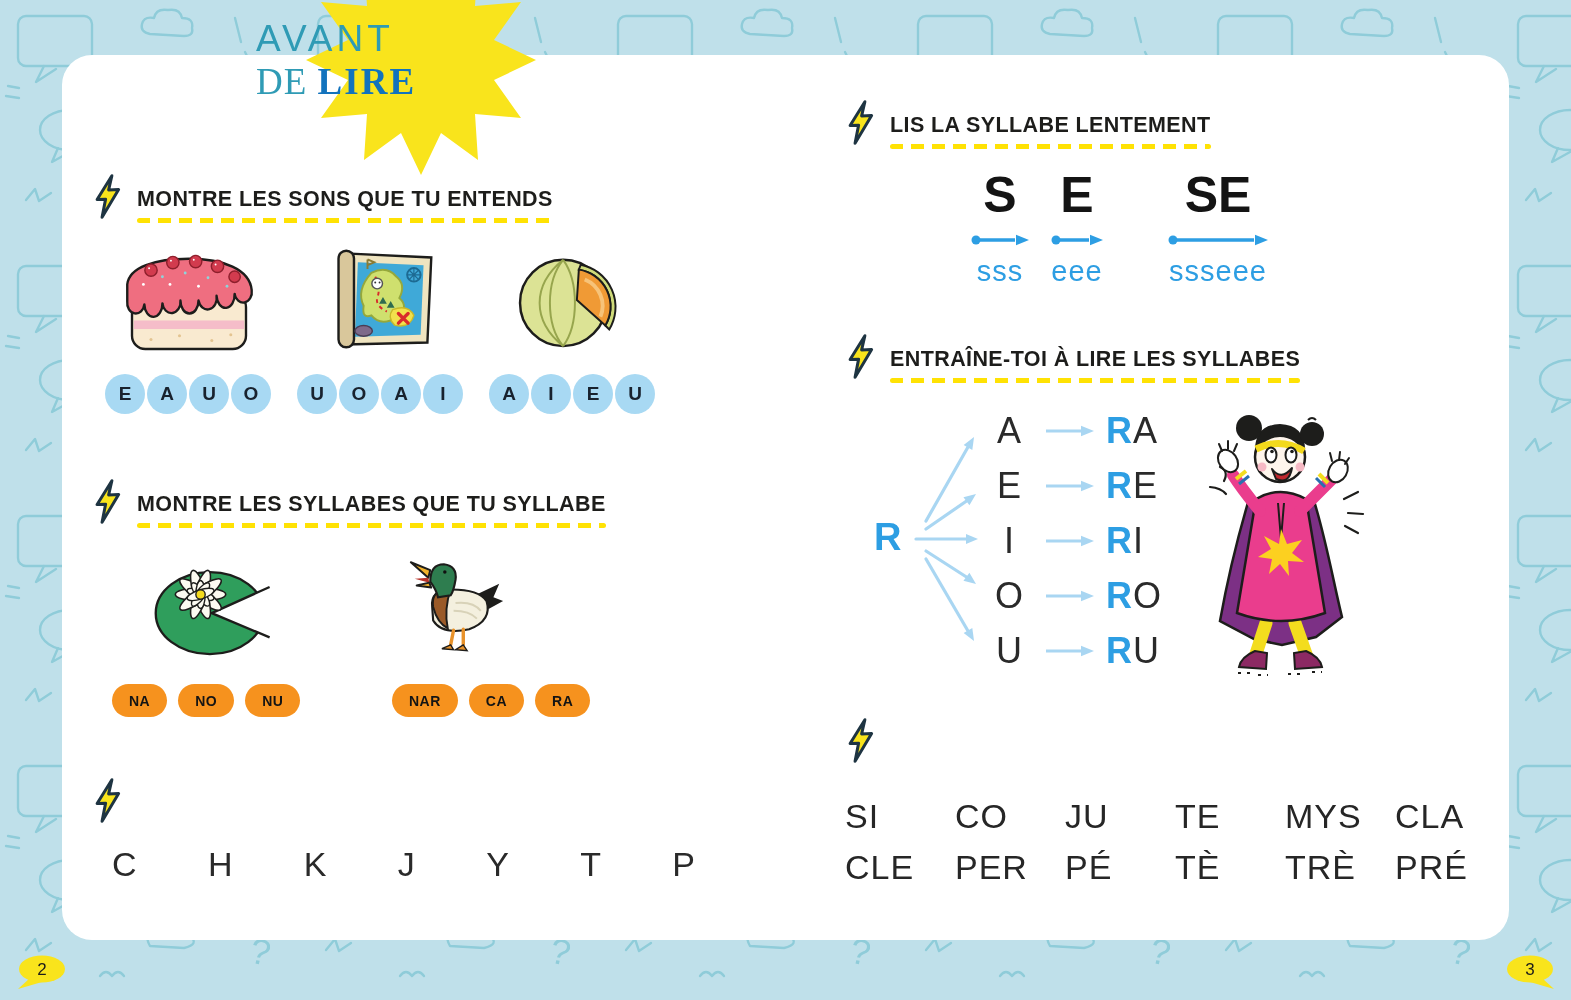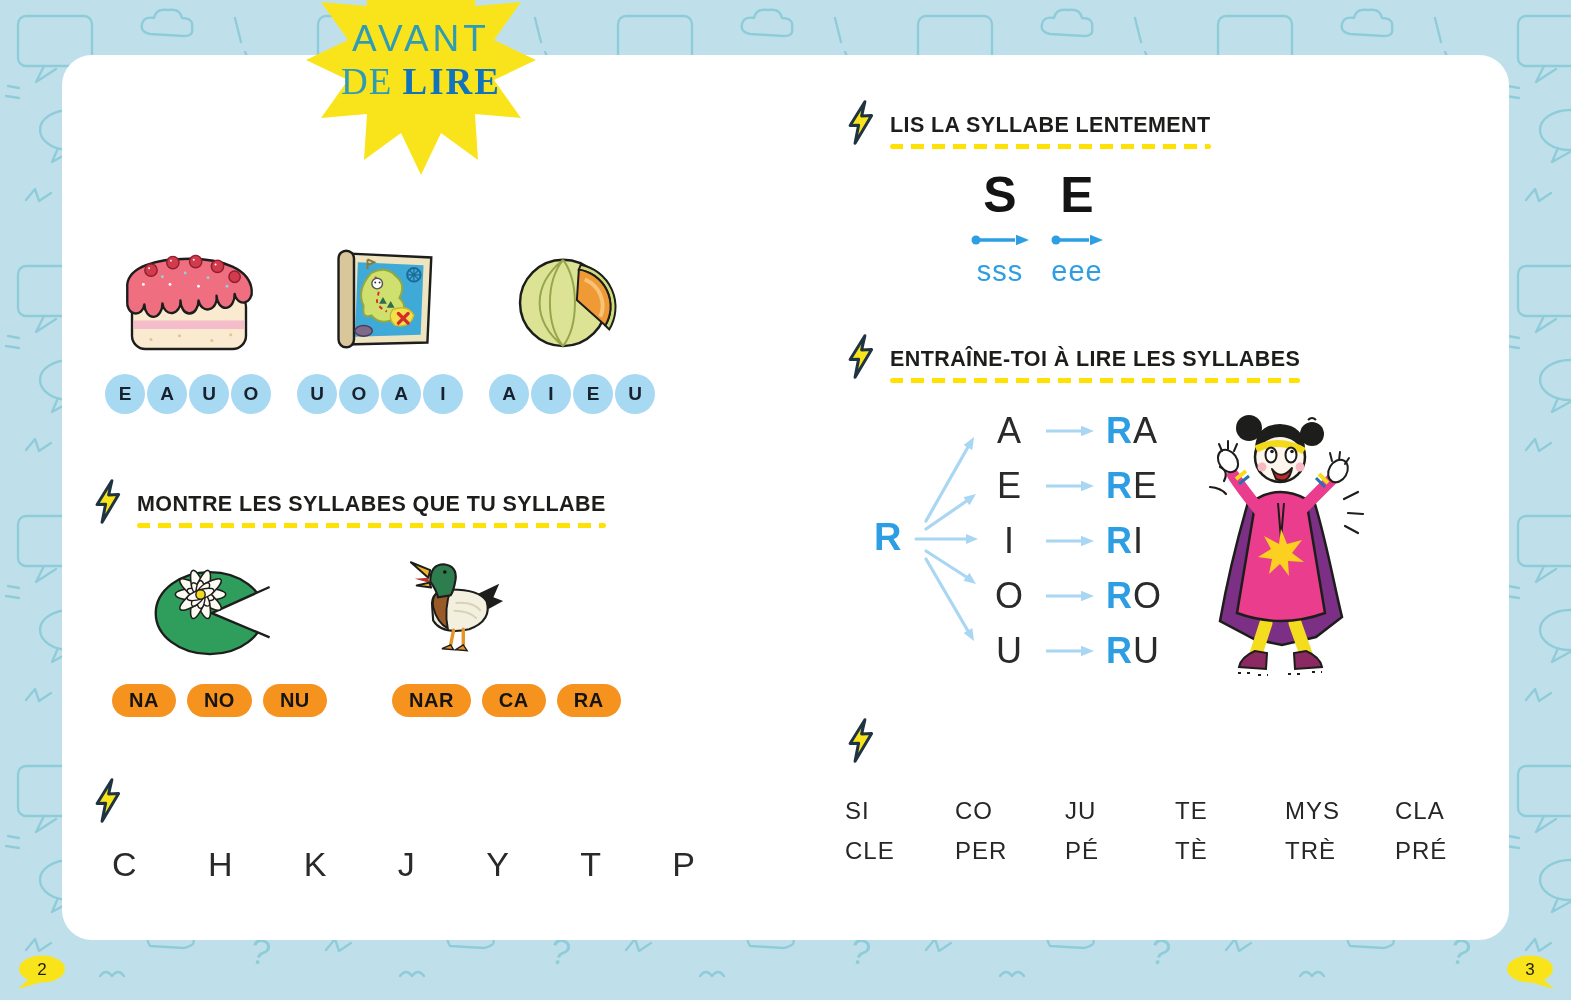--- a/index.html
+++ b/index.html
@@ -4,59 +4,59 @@
 <style>
   html,body{margin:0;padding:0;background:#9fc9d6;}
   .canvas{position:relative;width:1571px;height:1000px;overflow:hidden;
     font-family:"Liberation Sans",sans-serif;background:#bfe0ea;}
   .abs{position:absolute;}
   .bg{position:absolute;left:0;top:0;}
   .page{position:absolute;left:62px;top:55px;width:1447px;height:885px;
     background:#ffffff;border-radius:30px;}
   
   .star-svg{position:absolute;left:256px;top:0;width:330px;height:178px;}
-  .title{position:absolute;left:256px;top:18px;width:330px;text-align:center;line-height:1.15;}
+  .title{position:absolute;left:256px;top:18px;width:330px;line-height:1.15;}
   .title .t1{font-size:37px;color:#2f9bb5;letter-spacing:4px;}
   .title .t2{font-size:37px;color:#2f9bb5;letter-spacing:1px;font-family:Liberation Serif, serif;}
   .title .t2 b{color:#1273bd;letter-spacing:2px;}
   
   .heading{position:absolute;display:flex;align-items:flex-start;gap:13px;}
   .bolt{width:32px;height:46px;flex:none;transform:rotate(-3deg);margin-top:-4px;}
   .ht{display:inline-block;}
   .h-text{font-weight:bold;font-size:21.5px;color:#1d1d1b;letter-spacing:.4px;white-space:nowrap;padding-top:9px;}
   .h-dash{height:5px;margin-top:6px;border-radius:3px;
     background:repeating-linear-gradient(90deg,#ffe204 0 13px,transparent 13px 21px);}
   
   .bubble-row{position:absolute;display:flex;gap:26px;}
   .bubble-group{display:flex;gap:2px;}
   .bubble{width:40px;height:40px;border-radius:50%;background:#a8d9f3;color:#18222e;
     display:flex;align-items:center;justify-content:center;font-weight:bold;font-size:19px;}
   
   .pill-row{position:absolute;display:flex;gap:11px;}
   .pill{height:33px;border-radius:17px;background:#f6921e;color:#141414;font-weight:bold;
-    font-size:20px;display:flex;align-items:center;justify-content:center;padding:0 17px;letter-spacing:.5px;}
+    font-size:14px;display:flex;align-items:center;justify-content:center;padding:0 17px;letter-spacing:.5px;}
   
   .letters-row{position:absolute;left:112px;top:845px;width:583px;display:flex;
     justify-content:space-between;font-size:34px;color:#2a2a2a;}
   
   .lent-item{position:absolute;text-align:center;}
   .lent-big{font-size:50px;font-weight:bold;color:#141414;line-height:1;}
   .lent-arrow{display:block;margin:12px auto 0;}
   .lent-small{font-size:29px;color:#2d9ee3;margin-top:7px;letter-spacing:1px;}
   
   .r-consonant{position:absolute;left:874px;top:516px;font-size:38px;font-weight:bold;color:#2d9ee3;}
   .r-row{position:absolute;left:986px;height:50px;display:flex;align-items:center;}
   .r-vowel{width:46px;text-align:center;font-size:36px;color:#2a2a2a;}
   .r-arrow{margin:0 12px;}
   .r-syll{font-size:36px;color:#2a2a2a;letter-spacing:1px;}
   .r-syll b{color:#2d9ee3;}
   
   .syll-grid{position:absolute;left:845px;top:797px;display:grid;
     grid-template-columns:repeat(6,110px);row-gap:12px;}
-  .syll-cell{font-size:24px;color:#262626;letter-spacing:1px;}
+  .syll-cell{font-size:34px;color:#262626;letter-spacing:1px;}
   
   .pagebub{position:absolute;}
   .pagebub text{font-family:"Liberation Sans",sans-serif;}
 </style>
 </head>
 <body>
 
 <div class="canvas">
 
   <svg width="0" height="0" style="position:absolute">
@@ -94,20 +94,29 @@
   <svg class="star-svg" viewBox="0 0 330 178">
     <polygon fill="#f9e41c" points="280,60 238,80 265,118 219,114 222,160 185,133 165,175
       145,133 108,160 111,114 65,118 92,80 50,60 92,40 65,2 111,6 108,-40 145,-13 165,-55
       185,-13 222,-40 219,6 265,2 238,40"></polygon>
   </svg>
   <div class="title">
     <div class="t1">AVANT</div>
     <div class="t2"><span>DE</span> <b>LIRE</b></div>
   </div>
 
+  <div class="heading" style="left:92px;top:178px">
+    <svg class="bolt" viewBox="0 0 32 46">
+        <use href="#bolt-shape"></use>
+      </svg>
+    <div class="ht">
+      <div class="h-text">MONTRE LES SONS QUE TU ENTENDS</div>
+      <div class="h-dash"></div>
+    </div>
+  </div>
 
   <svg class="abs" style="left:113px;top:244px" width="152" height="114" viewBox="0 0 160 115">
     <rect x="20" y="50" width="120" height="58" rx="14" fill="#f9ead0" stroke="#1d1d1b" stroke-width="2.5"></rect>
     <rect x="22" y="78" width="116" height="9" fill="#f5bdc9"></rect>
     <circle cx="40" cy="98" r="1.6" fill="#e3c491"></circle>
       <circle cx="70" cy="94" r="1.6" fill="#e3c491"></circle>
     <circle cx="104" cy="99" r="1.6" fill="#e3c491"></circle>
       <circle cx="124" cy="93" r="1.6" fill="#e3c491"></circle>
     <path d="M146,46 a9,11 0 0 1 -18,4 a9,13 0 0 1 -19,2 a9,11 0 0 1 -19,5 a9,13 0 0 1 -19,0
              a9,11 0 0 1 -19,3 a9,13 0 0 1 -19,1 a9,11 0 0 1 -18,-3 L15,40
@@ -281,20 +290,29 @@
     <div class="lent-small">sss</div>
   </div>
   <div class="lent-item" style="left:1032px;top:170px;width:90px">
     <div class="lent-big">E</div>
     <svg class="lent-arrow" width="52" height="16">
       <circle cx="5" cy="8" r="4.5" fill="#2d9ee3"></circle>
       <line x1="5" y1="8" x2="38" y2="8" stroke="#2d9ee3" stroke-width="3.4"></line>
       <polygon points="52,8 39,2.8 39,13.2" fill="#2d9ee3"></polygon>
     </svg>
     <div class="lent-small">eee</div>
+  </div>
+  <div class="lent-item" style="left:1153px;top:170px;width:130px">
+    <div class="lent-big">SE</div>
+    <svg class="lent-arrow" width="100" height="16">
+      <circle cx="5" cy="8" r="4.5" fill="#2d9ee3"></circle>
+      <line x1="5" y1="8" x2="86" y2="8" stroke="#2d9ee3" stroke-width="3.4"></line>
+      <polygon points="100,8 87,2.8 87,13.2" fill="#2d9ee3"></polygon>
+    </svg>
+    <div class="lent-small">ssseee</div>
   </div>
 
   <div class="heading" style="left:845px;top:338px">
     <svg class="bolt" viewBox="0 0 32 46">
         <use href="#bolt-shape"></use>
       </svg>
     <div class="ht">
       <div class="h-text">ENTRAÎNE-TOI À LIRE LES SYLLABES</div>
       <div class="h-dash"></div>
     </div>

